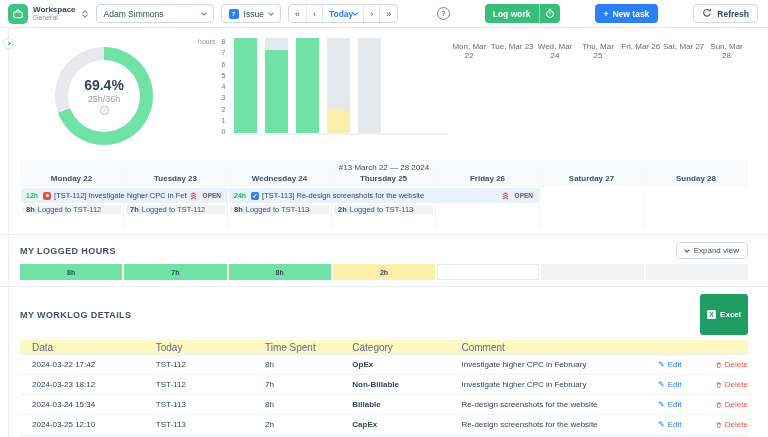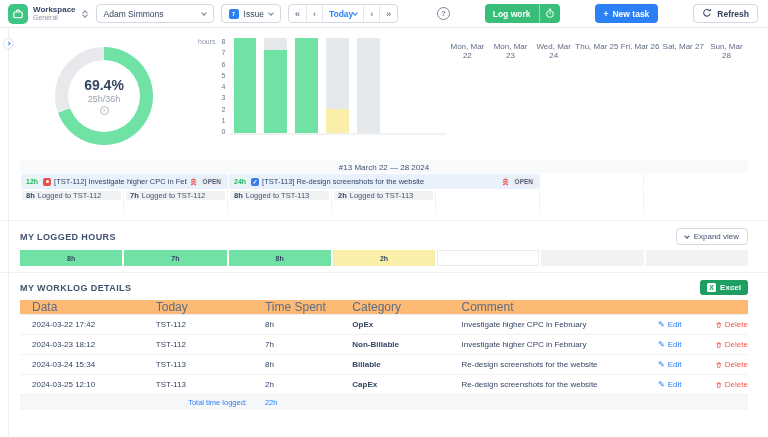--- a/index.html
+++ b/index.html
@@ -105,29 +105,29 @@
 
   
   .lh-strip { margin:0 20px; display:grid; grid-template-columns:repeat(7,1fr); gap:2px; height:16px; }
   .lh-cell { display:flex; align-items:center; justify-content:center; font-size:7px; font-weight:bold; color:#344563; }
   .lh-cell.full { background:#70E2A5; }
   .lh-cell.partial { background:#FAEFA9; }
   .lh-cell.empty-workday { background:#fff; border:1px solid #E9EBEF; }
   .lh-cell.weekend { background:#F1F2F4; }
   .btn-outline { border:1px solid #D5DAE0; border-radius:4px; background:#fff; display:flex; align-items:center; gap:5px;
                  padding:3px 8px; font-size:8px; color:#42526E; cursor:pointer; }
-  .btn-excel { background:#1E9E63; border-radius:3px; color:#fff; display:flex; align-items:center; gap:4px; padding:3px 7px;
+  .btn-excel { background:#1E9E63; border-radius:3px; color:#fff; display:flex; align-items:center; gap:4px; padding:16px 7px;
                font-size:8px; font-weight:bold; cursor:pointer; }
   .xl-ico { width:9px; height:9px; background:#fff; border-radius:1.5px; color:#1E9E63; font-size:7px; font-weight:bold;
             display:flex; align-items:center; justify-content:center; }
 
   
   .wtable { margin:0 20px; font-size:8px; }
   .trow { display:flex; align-items:center; }
-  .wtable .thead { background:#fdba74; color:#5E6C84; font-size:12px; height:15px; border-bottom:1px solid #EDEFF2; }
+  .wtable .thead { background:#fef9c3; color:#5E6C84; font-size:10px; height:15px; border-bottom:1px solid #EDEFF2; }
   .wtable .body-row { height:20px; border-bottom:1px solid #F0F2F5; color:#344563; }
   .c { padding-left:12px; overflow:hidden; white-space:nowrap; }
   .c-date { width:17%; } .c-issue { width:15%; } .c-time { width:12%; } .c-cat { width:15%; font-weight:bold; }
   .c-com { width:27%; } .c-edit { width:8%; } .c-del { width:6%; }
   .thead .c-cat { font-weight:normal; }
   .link-edit { color:#2C80F6; cursor:pointer; display:flex; align-items:center; gap:3px; }
   .link-del { color:#F4564E; cursor:pointer; display:flex; align-items:center; gap:3px; }
   .tfoot { background:#F5F7F9; height:15px; color:#2C80F6; font-size:7.5px; }
   .tfoot .c-issue { text-align:right; padding-right:6px; }
 </style>
@@ -266,33 +266,42 @@
             <div class="cslot">
               <div class="cstack"></div>
             </div>
             <div class="cslot">
               <div class="cstack"></div>
             </div>
           </div>
       </div>
       <div class="xlabels">
         <span>Mon, Mar 22</span>
-          <span>Mon, Mar 23</span>
+          <span>Tue, Mar 23</span>
         <span>Wed, Mar 24</span>
           <span>Thu, Mar 25</span>
         <span>Fri, Mar 26</span>
           <span>Sat, Mar 27</span>
         <span>Sun, Mar 28</span>
       </div>
     </div>
   </div>
 
   <div class="sched">
     <div class="sched-head">
       <div class="week-label">#13 March 22 — 28 2024</div>
+      <div class="day-row">
+        <span>Monday 22</span>
+        <span>Tuesday 23</span>
+        <span>Wednesday 24</span>
+        <span>Thursday 25</span>
+        <span>Friday 26</span>
+        <span>Saturday 27</span>
+        <span>Sunday 28</span>
+      </div>
     </div>
     <div class="grid7 task-row">
       <div class="ucell" style="grid-column:1"></div>
         <div class="ucell" style="grid-column:2"></div>
       <div class="ucell" style="grid-column:3"></div>
         <div class="ucell" style="grid-column:4"></div>
       <div class="ucell" style="grid-column:5"></div>
         <div class="ucell" style="grid-column:6"></div>
       <div class="ucell" style="grid-column:7"></div>
       <div class="task-bar" style="grid-column:1 / span 2">

